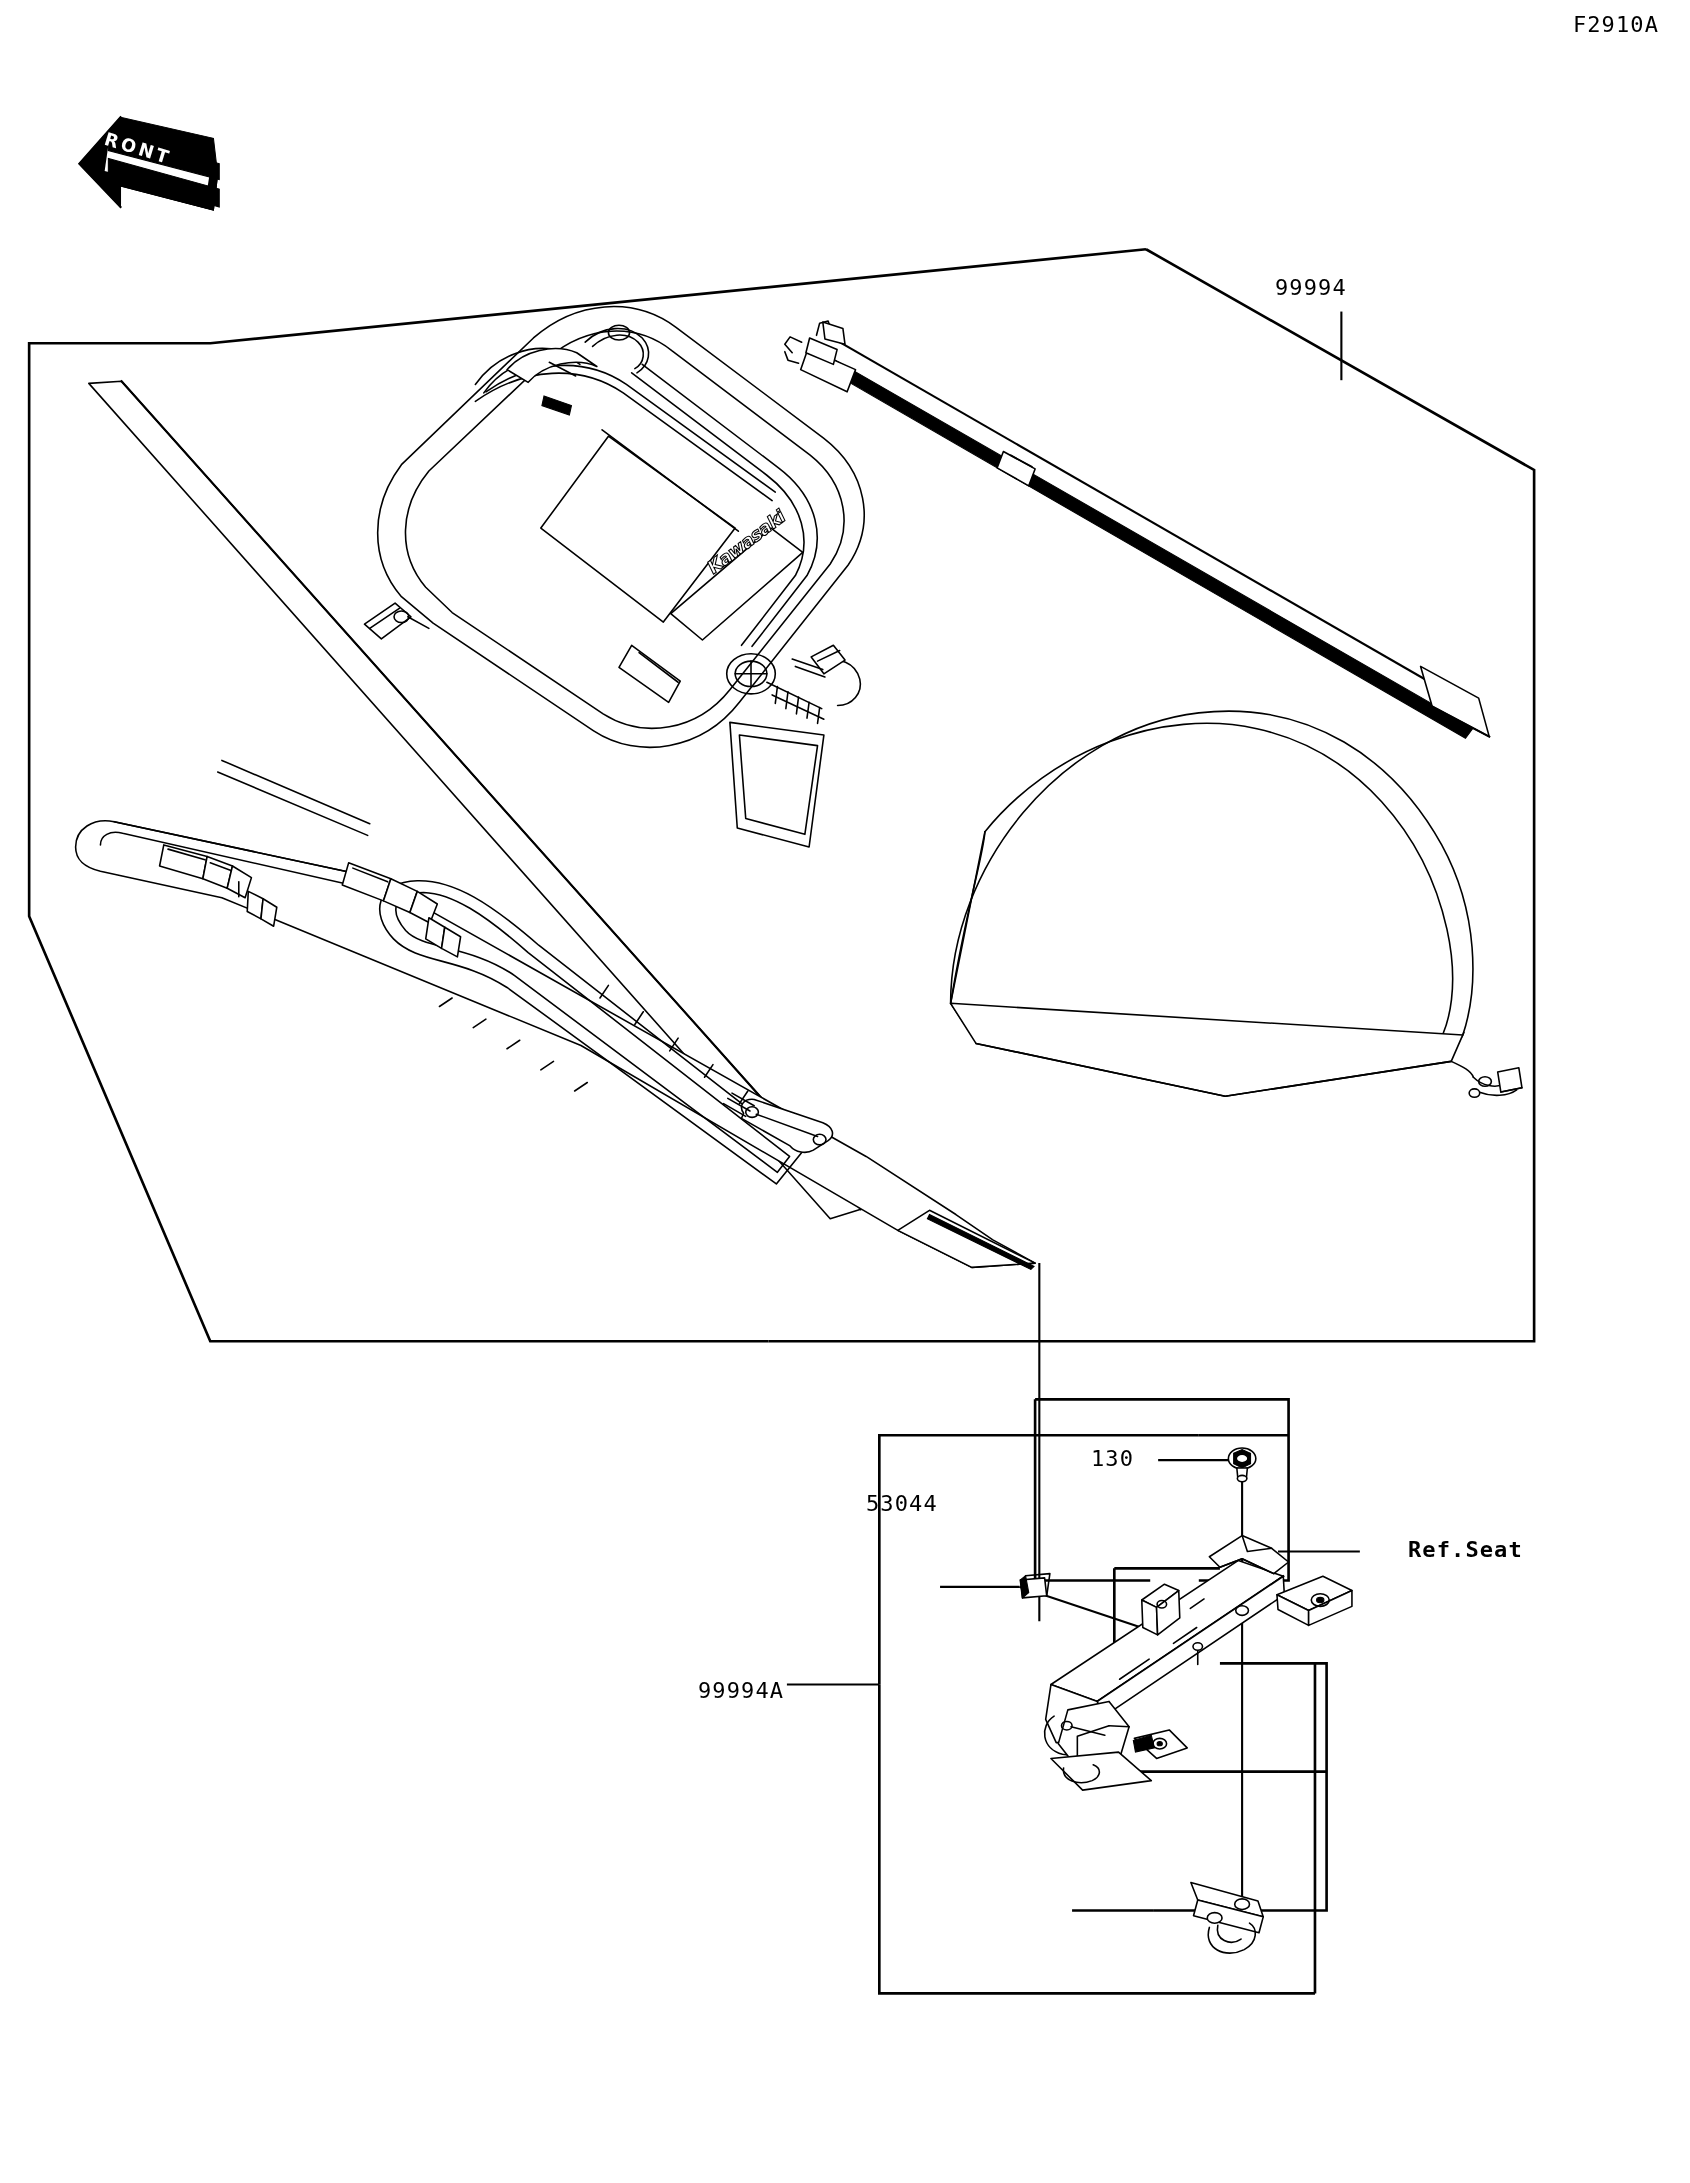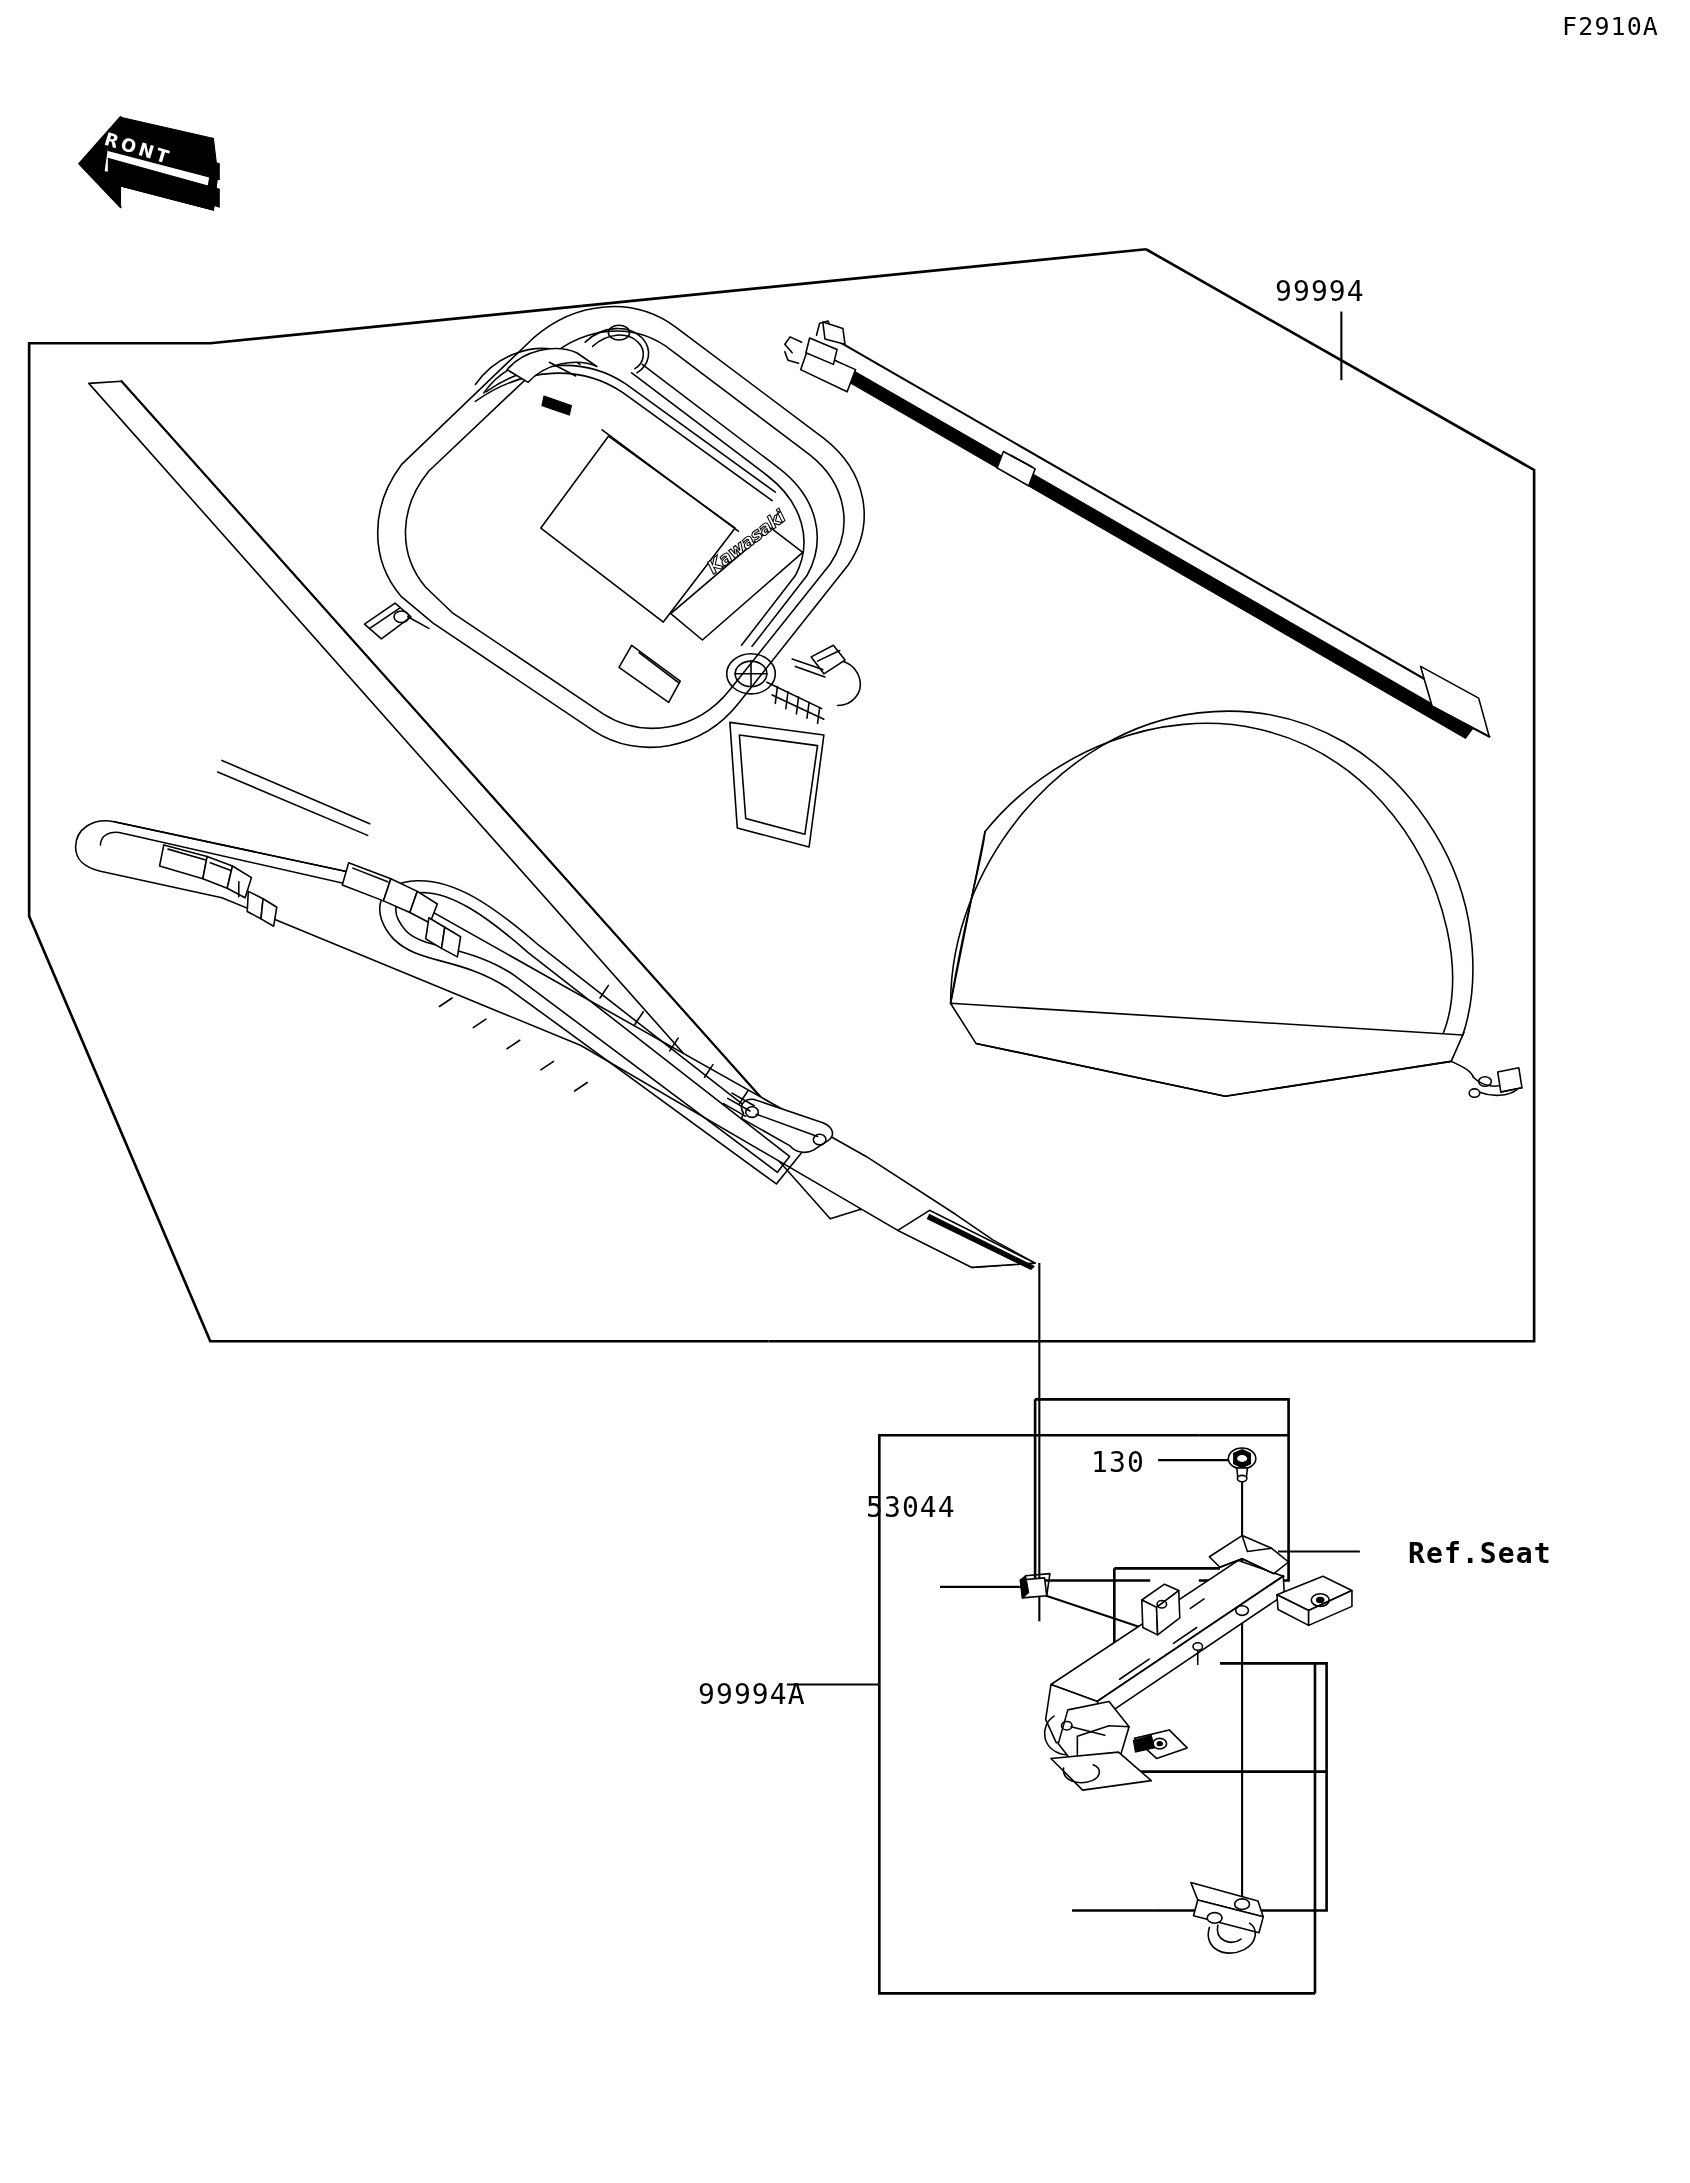--- a/index.html
+++ b/index.html
@@ -9,22 +9,22 @@
   svg.layer{position:absolute;left:0;top:0;width:1690px;height:2183px;}
   .ln{fill:none;stroke:#000;stroke-width:4;stroke-linecap:square;stroke-linejoin:miter;}
   .thin{fill:none;stroke:#000;stroke-width:3;stroke-linecap:round;stroke-linejoin:round;}
   .fillblk{fill:#000;stroke:#000;stroke-width:2;}
   .wht{fill:#fff;stroke:#000;stroke-width:3;stroke-linejoin:round;}
   .whtnb{fill:#fff;stroke:none;}
   .lead{fill:none;stroke:#000;stroke-width:4;stroke-linecap:butt;}
   .box{fill:none;stroke:#000;stroke-width:5;}
   .lbl{position:absolute;font-family:"DejaVu Sans Mono","Liberation Mono",monospace;
        color:#000;white-space:pre;letter-spacing:1.1px;}
-  #code{right:31px;top:11.6px;font-size:25px;margin-left:9px;}
-  .partnum{font-size:28px;}
+  #code{right:31px;top:11.6px;font-size:22px;margin-left:9px;}
+  .partnum{font-size:22px;}
   .kawa{font-family:"DejaVu Sans","Liberation Sans",sans-serif;font-weight:bold;
         font-style:italic;font-size:18px;letter-spacing:-0.5px;
         color:#fff;-webkit-text-stroke:1.1px #000;text-stroke:1.1px #000;}
   #frontbox{position:absolute;left:79px;top:106px;width:132px;height:95px;}
   .frontxt{fill:#fff;font-family:"DejaVu Sans","Liberation Sans",sans-serif;
            font-weight:bold;font-size:34px;letter-spacing:6px;}
 </style>
 </head>
 <body>
 

